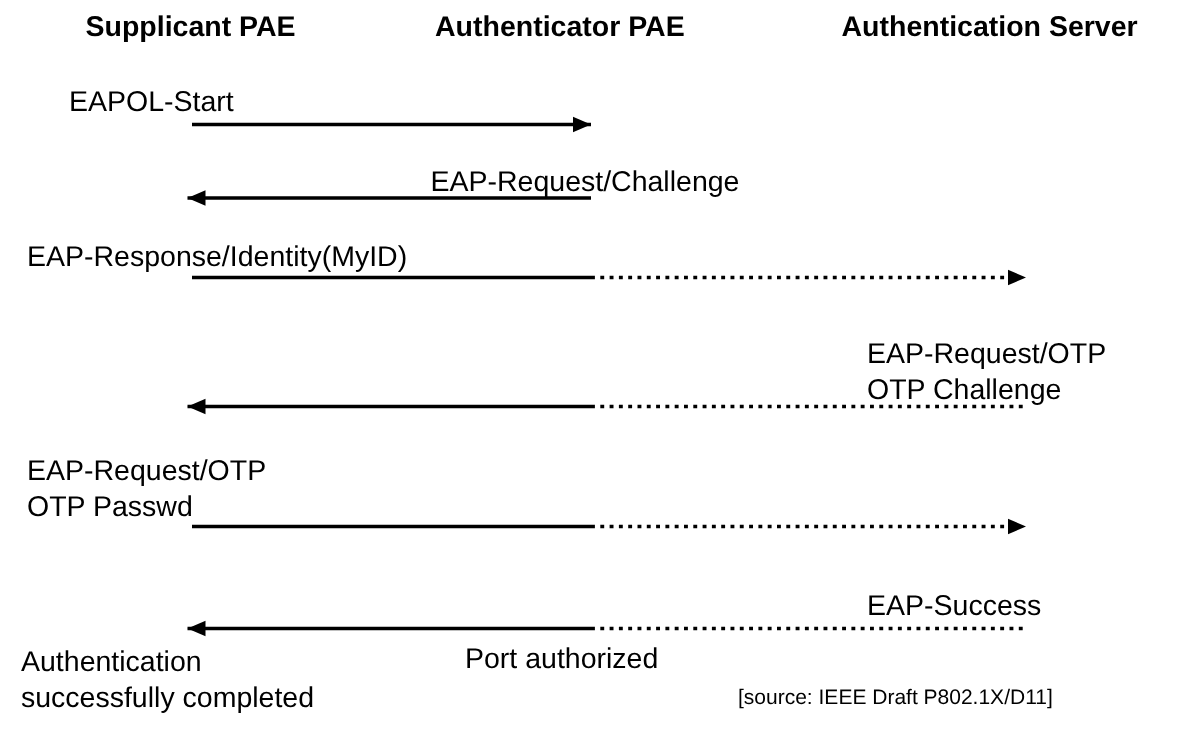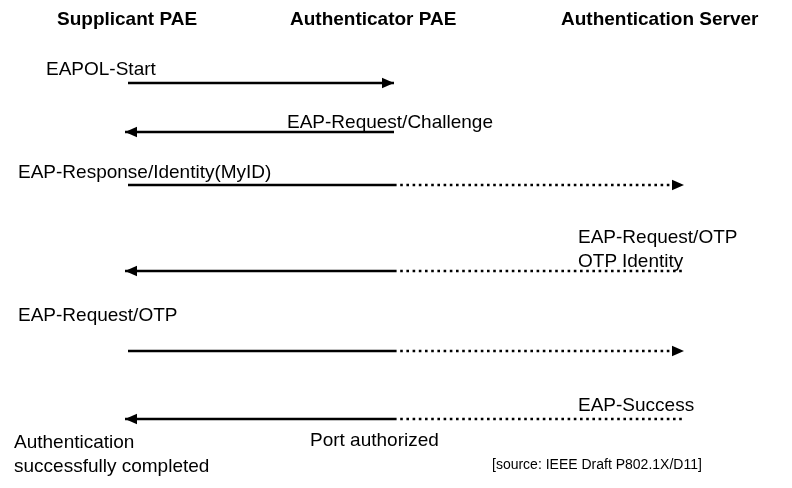--- a/index.html
+++ b/index.html
@@ -76,23 +76,24 @@
   <div class="col-header" style="left: 290px; top: 8px;">Authenticator PAE</div>
   <div class="col-header" style="left: 561px; top: 8px; text-align: center;">Authentication Server</div>
 
   <div class="msg-label" style="left: 18px; top: 57px; margin-left: 28px;">EAPOL-Start</div>
 
   <div class="msg-label" style="left: 287px; top: 110px;">EAP-Request/Challenge</div>
 
   <div class="msg-label" style="left: 18px; top: 160px;">EAP-Response/Identity(MyID)</div>
 
   <div class="msg-label" style="left: 578px; top: 225px;">EAP-Request/OTP</div>
-  <div class="msg-label" style="left: 578px; top: 249px;">OTP Identity</div>
+  <div class="msg-label" style="left: 578px; top: 249px;">OTP Challenge</div>
 
   <div class="msg-label" style="left: 18px; top: 303px;">EAP-Request/OTP</div>
+  <div class="msg-label" style="left: 18px; top: 327px;">OTP Passwd</div>
 
   <div class="msg-label" style="left: 578px; top: 393px;">EAP-Success</div>
 
   <div class="msg-label" style="left: 310px; top: 428px; text-align: right;">Port authorized</div>
   <div class="msg-label" style="left: 14px; top: 430px;">Authentication</div>
   <div class="msg-label" style="left: 14px; top: 454px;">successfully completed</div>
 
   <div class="source-note" style="left: 492px; top: 456px;">[source: IEEE Draft P802.1X/D11]</div>
 
   <svg class="arrow-layer" viewBox="0 0 792 488" xmlns="http://www.w3.org/2000/svg">

